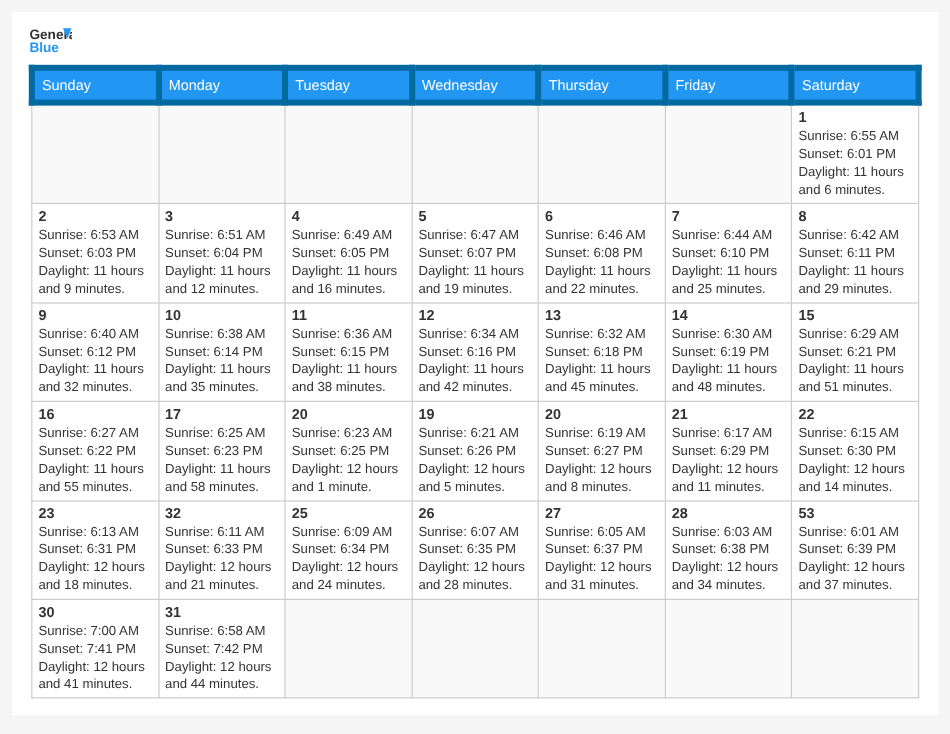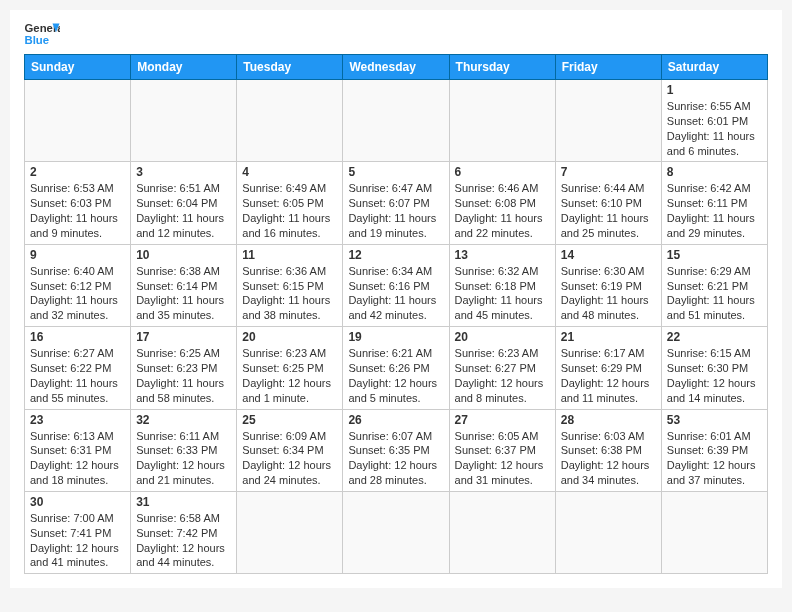--- a/index.html
+++ b/index.html
@@ -45,24 +45,24 @@
     }
     .calendar {
       width: 100%;
       border-collapse: collapse;
       margin-top: 6px;
     }
     .calendar th {
       background: #2196F3;
       color: #fff;
       font-size: 12px;
-      font-weight: bold;
+      font-weight: normal;
       text-align: left;
       padding: 5px 6px;
-      border: 1px solid #0369a1;
+      border: 5px solid #0369a1;
     }
     .calendar td {
       border: 1px solid #ccc;
       vertical-align: top;
       width: calc(100% / 7);
       padding: 3px 5px;
       font-size: 10px;
       color: #333;
       min-height: 60px;
       background: #fff;
@@ -236,21 +236,21 @@
 Daylight: 12 hours and 1 minute.</div>
           </td>
           <td>
             <span class="day-number">19</span>
             <div class="day-info">Sunrise: 6:21 AM
 Sunset: 6:26 PM
 Daylight: 12 hours and 5 minutes.</div>
           </td>
           <td>
             <span class="day-number">20</span>
-            <div class="day-info">Sunrise: 6:23 AM
+            <div class="day-info">Sunrise: 6:19 AM
 Sunset: 6:27 PM
 Daylight: 12 hours and 8 minutes.</div>
           </td>
           <td>
             <span class="day-number">21</span>
             <div class="day-info">Sunrise: 6:17 AM
 Sunset: 6:29 PM
 Daylight: 12 hours and 11 minutes.</div>
           </td>
           <td>

